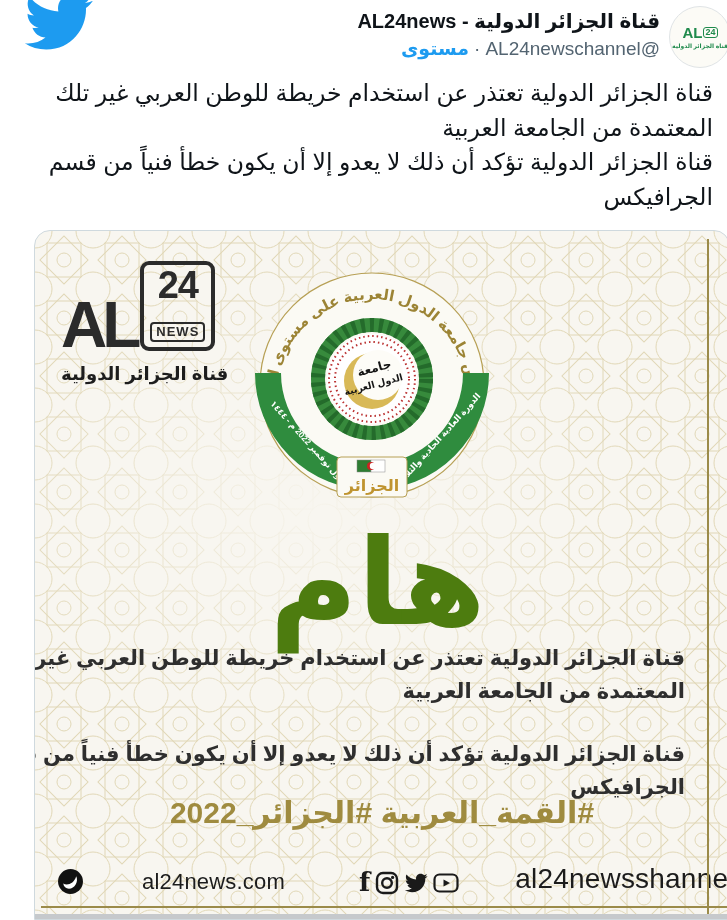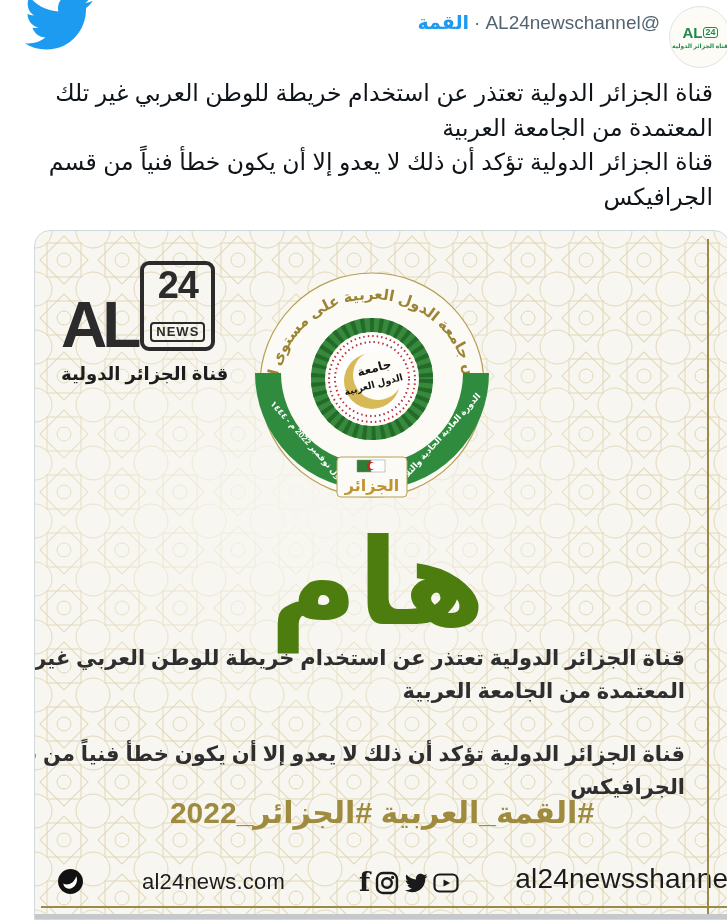--- a/index.html
+++ b/index.html
@@ -75,22 +75,23 @@
 
   <div class="avatar">
     <div class="avatar-logo">
       <span>AL</span>
         <span class="avatar-num">24</span>
     </div>
     <div class="avatar-caption">قناة الجزائر الدولية</div>
   </div>
 
   <div class="names">
+    <div class="display-name">قناة الجزائر الدولية - AL24news</div>
     <div class="handle-row">
-      <span>@AL24newschannel</span><span class="sep">·</span><span class="follow">القمة</span>
+      <span>@AL24newschannel</span><span class="sep">·</span><span class="follow">مستوى</span>
     </div>
   </div>
 
   <div class="tweet-text">
     <div class="tweet-line">قناة الجزائر الدولية تعتذر عن استخدام خريطة للوطن العربي غير تلك</div>
     <div class="tweet-line">المعتمدة من الجامعة العربية</div>
     <div class="tweet-line">قناة الجزائر الدولية تؤكد أن ذلك لا يعدو إلا أن يكون خطأ فنياً من قسم</div>
     <div class="tweet-line">الجرافيكس</div>
   </div>
 

